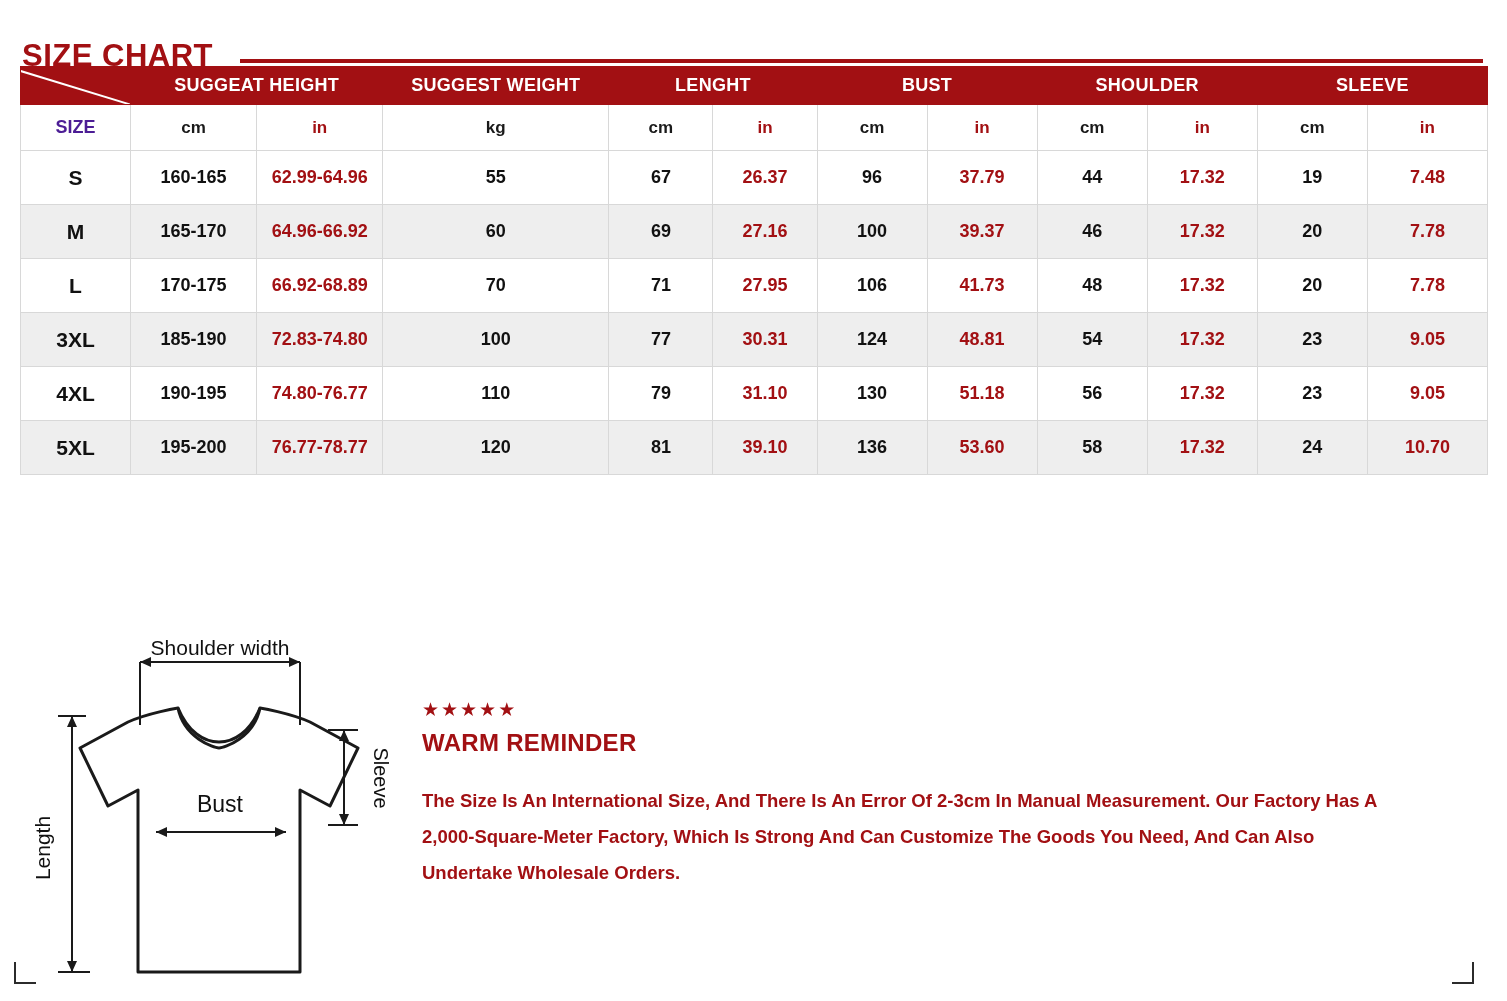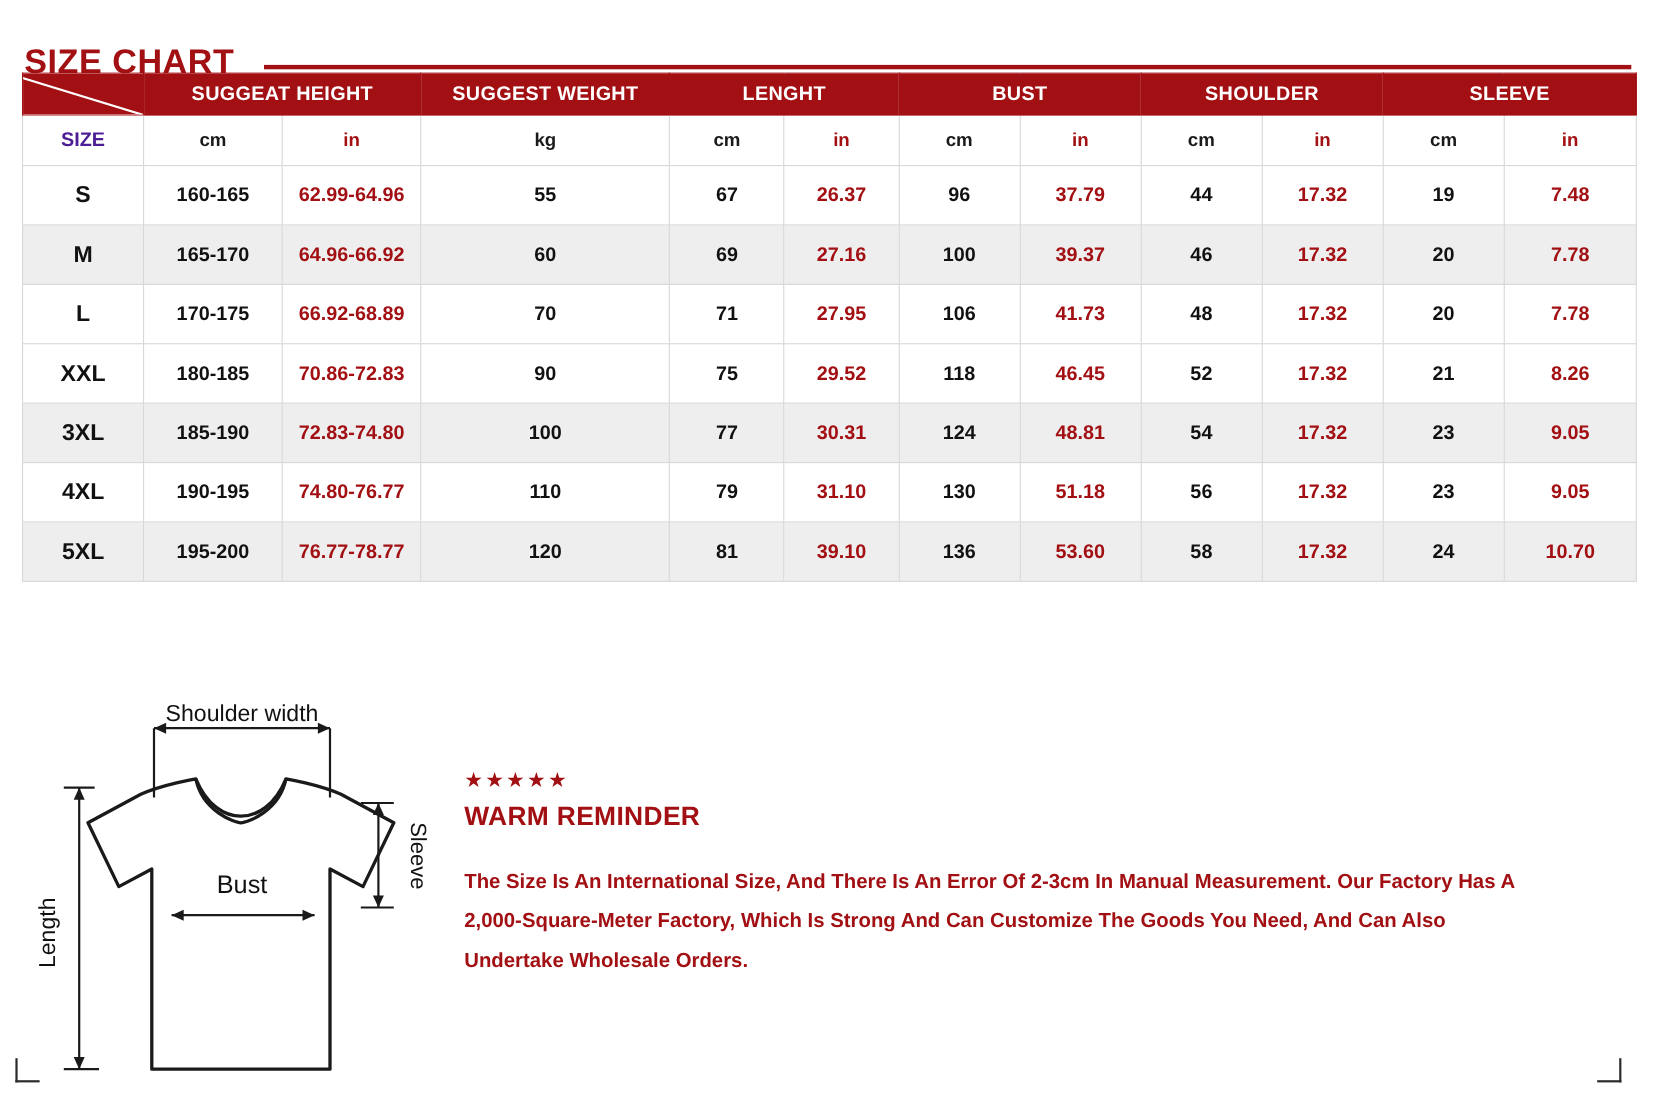--- a/index.html
+++ b/index.html
@@ -254,34 +254,20 @@
           <td>70</td>
           <td>71</td>
           <td class="in-col">27.95</td>
           <td>106</td>
           <td class="in-col">41.73</td>
           <td>48</td>
           <td class="in-col">17.32</td>
           <td>20</td>
           <td class="in-col">7.78</td>
         </tr>
-        <tr class="data-row">
-          <td class="size-col">XXL</td>
-          <td>180-185</td>
-          <td class="in-col">70.86-72.83</td>
-          <td>90</td>
-          <td>75</td>
-          <td class="in-col">29.52</td>
-          <td>118</td>
-          <td class="in-col">46.45</td>
-          <td>52</td>
-          <td class="in-col">17.32</td>
-          <td>21</td>
-          <td class="in-col">8.26</td>
-        </tr>
         <tr class="data-row alt">
           <td class="size-col">3XL</td>
           <td>185-190</td>
           <td class="in-col">72.83-74.80</td>
           <td>100</td>
           <td>77</td>
           <td class="in-col">30.31</td>
           <td>124</td>
           <td class="in-col">48.81</td>
           <td>54</td>

